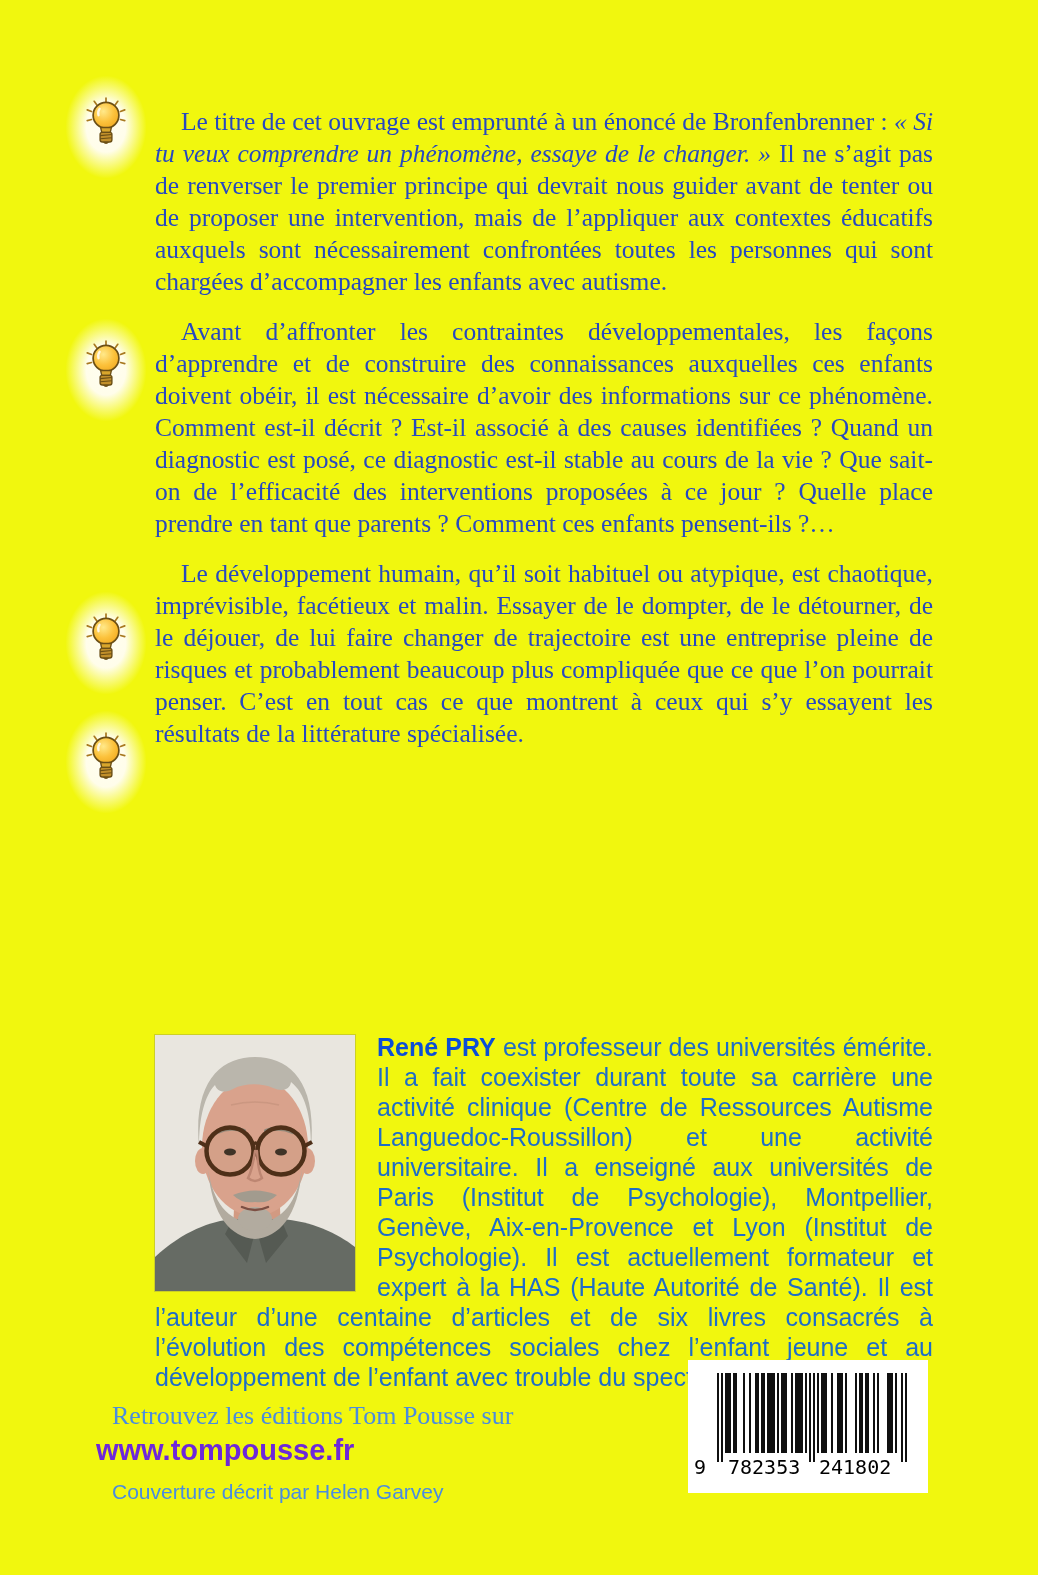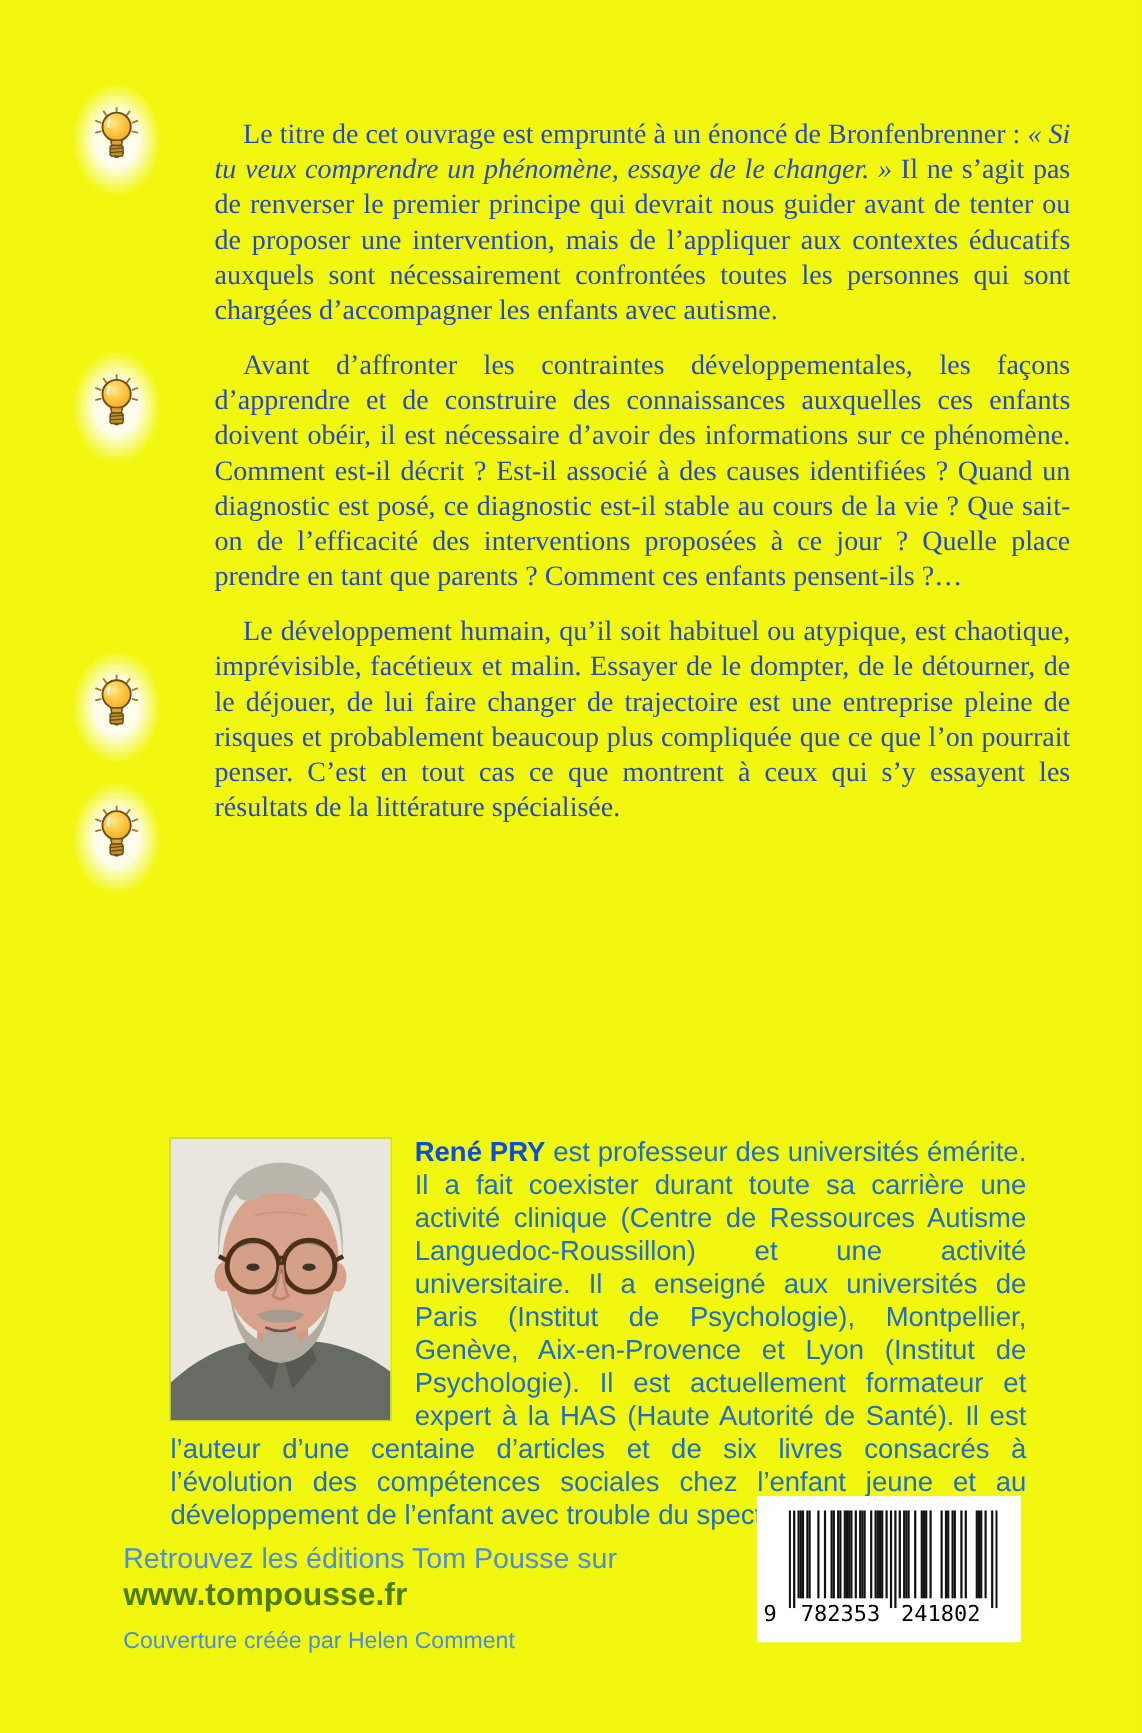--- a/index.html
+++ b/index.html
@@ -9,38 +9,38 @@
 
   
   .bulb{position:absolute;left:54px;width:104px;height:132px;display:flex;align-items:center;justify-content:center;
         background:radial-gradient(ellipse closest-side at 50% 50%,
           #fffef2 0%, #fffdea 38%, rgba(255,252,215,0.55) 58%, rgba(241,247,14,0) 78%);}
   .bulb svg{width:44px;height:60px;}
   #bulb1{top:61px}#bulb2{top:304px}#bulb3{top:577px}#bulb4{top:696px}
 
   
   .copy{position:absolute;left:155px;top:106px;width:778px;
-        font-size:25.5px;line-height:32px;color:#2749c0;text-align:justify;margin-left:40px;}
+        font-size:25.5px;line-height:32px;color:#2749c0;text-align:justify;}
   .copy p{margin:0 0 18px 0;text-indent:26px;}
   .copy .quote{font-style:italic;}
 
   
   .bio{position:absolute;left:155px;top:988px;width:778px;
        font-family:"Liberation Sans",sans-serif;font-size:25px;line-height:30px;
        color:#1e6dc8;text-align:justify;margin-top:44px;}
   .photo{float:left;width:200px;height:256px;margin:3px 22px 10px 0;
          box-shadow:0 0 0 1px rgba(120,120,100,0.3);}
   .photo svg{width:100%;height:100%;display:block;}
   .bio .name{font-weight:bold;color:#0c4ed6;}
 
   
-  .footer-line1{position:absolute;left:112px;top:1401px;font-family:Liberation Sans, sans-serif;
+  .footer-line1{position:absolute;left:112px;top:1401px;font-family:Liberation Serif, serif;
                 font-size:26px;color:#4a8ce0;}
-  .footer-url{position:absolute;left:112px;top:1434px;font-family:"Liberation Sans",sans-serif;
-              font-size:29px;font-weight:bold;color:#4d7c0f;}
+  .footer-url{position:absolute;left:96px;top:1434px;font-family:"Liberation Sans",sans-serif;
+              font-size:29px;font-weight:bold;color:#6d28d9;}
   .footer-credit{position:absolute;left:112px;top:1480px;font-family:"Liberation Sans",sans-serif;
                  font-size:21px;color:#4a8ce0;}
 
   
   .barcode{position:absolute;left:688px;top:1360px;width:240px;height:133px;background:#ffffff;}
   .barcode svg{position:absolute;left:29px;top:13px;}
   .barcode svg rect{fill:#101010;}
   .bc-num{position:absolute;top:95px;font-family:"DejaVu Sans Mono",monospace;
           font-size:20px;color:#000;}
   .bc-p{left:6px}.bc-g1{left:40px}.bc-g2{left:131px}
@@ -177,21 +177,21 @@
         <ellipse cx="100" cy="184" rx="17" ry="12" fill="#b2ab9f"></ellipse>
         <path d="M78,160 Q100,151 122,160 Q113,169 100,167 Q87,169 78,160 Z" fill="#a29b8e"></path>
         <path d="M87,172 Q100,178 113,172" stroke="#7d4f43" stroke-width="2.4" fill="none" stroke-linecap="round"></path>
       </svg>
     </div>
     <span class="name">René PRY</span><span> est professeur des universités émérite. Il a fait coexister durant toute sa carrière une activité clinique (Centre de Ressources Autisme Languedoc-Roussillon) et une activité universitaire. Il a enseigné aux universités de Paris (Institut de Psychologie), Montpellier, Genève, Aix-en-Provence et Lyon (Institut de Psychologie). Il est actuellement formateur et expert à la HAS (Haute Autorité de Santé). Il est l’auteur d’une centaine d’articles et de six livres consacrés à l’évolution des compétences sociales chez l’enfant jeune et au développement de l’enfant avec trouble du spectre de l’autisme.</span>
   </div>
 
   <div class="footer-line1">Retrouvez les éditions Tom Pousse sur</div>
   <div class="footer-url">www.tompousse.fr</div>
-  <div class="footer-credit">Couverture créée par Helen Comment</div>
+  <div class="footer-credit">Couverture décrit par Helen Garvey</div>
 
   <div class="barcode">
     <svg width="190" height="89">
         <rect x="0" y="0" width="2" height="89"></rect>
         <rect x="4" y="0" width="2" height="89"></rect>
         <rect x="8" y="0" width="2" height="80"></rect>
         <rect x="10" y="0" width="2" height="80"></rect>
         <rect x="12" y="0" width="2" height="80"></rect>
         <rect x="16" y="0" width="2" height="80"></rect>
         <rect x="18" y="0" width="2" height="80"></rect>

